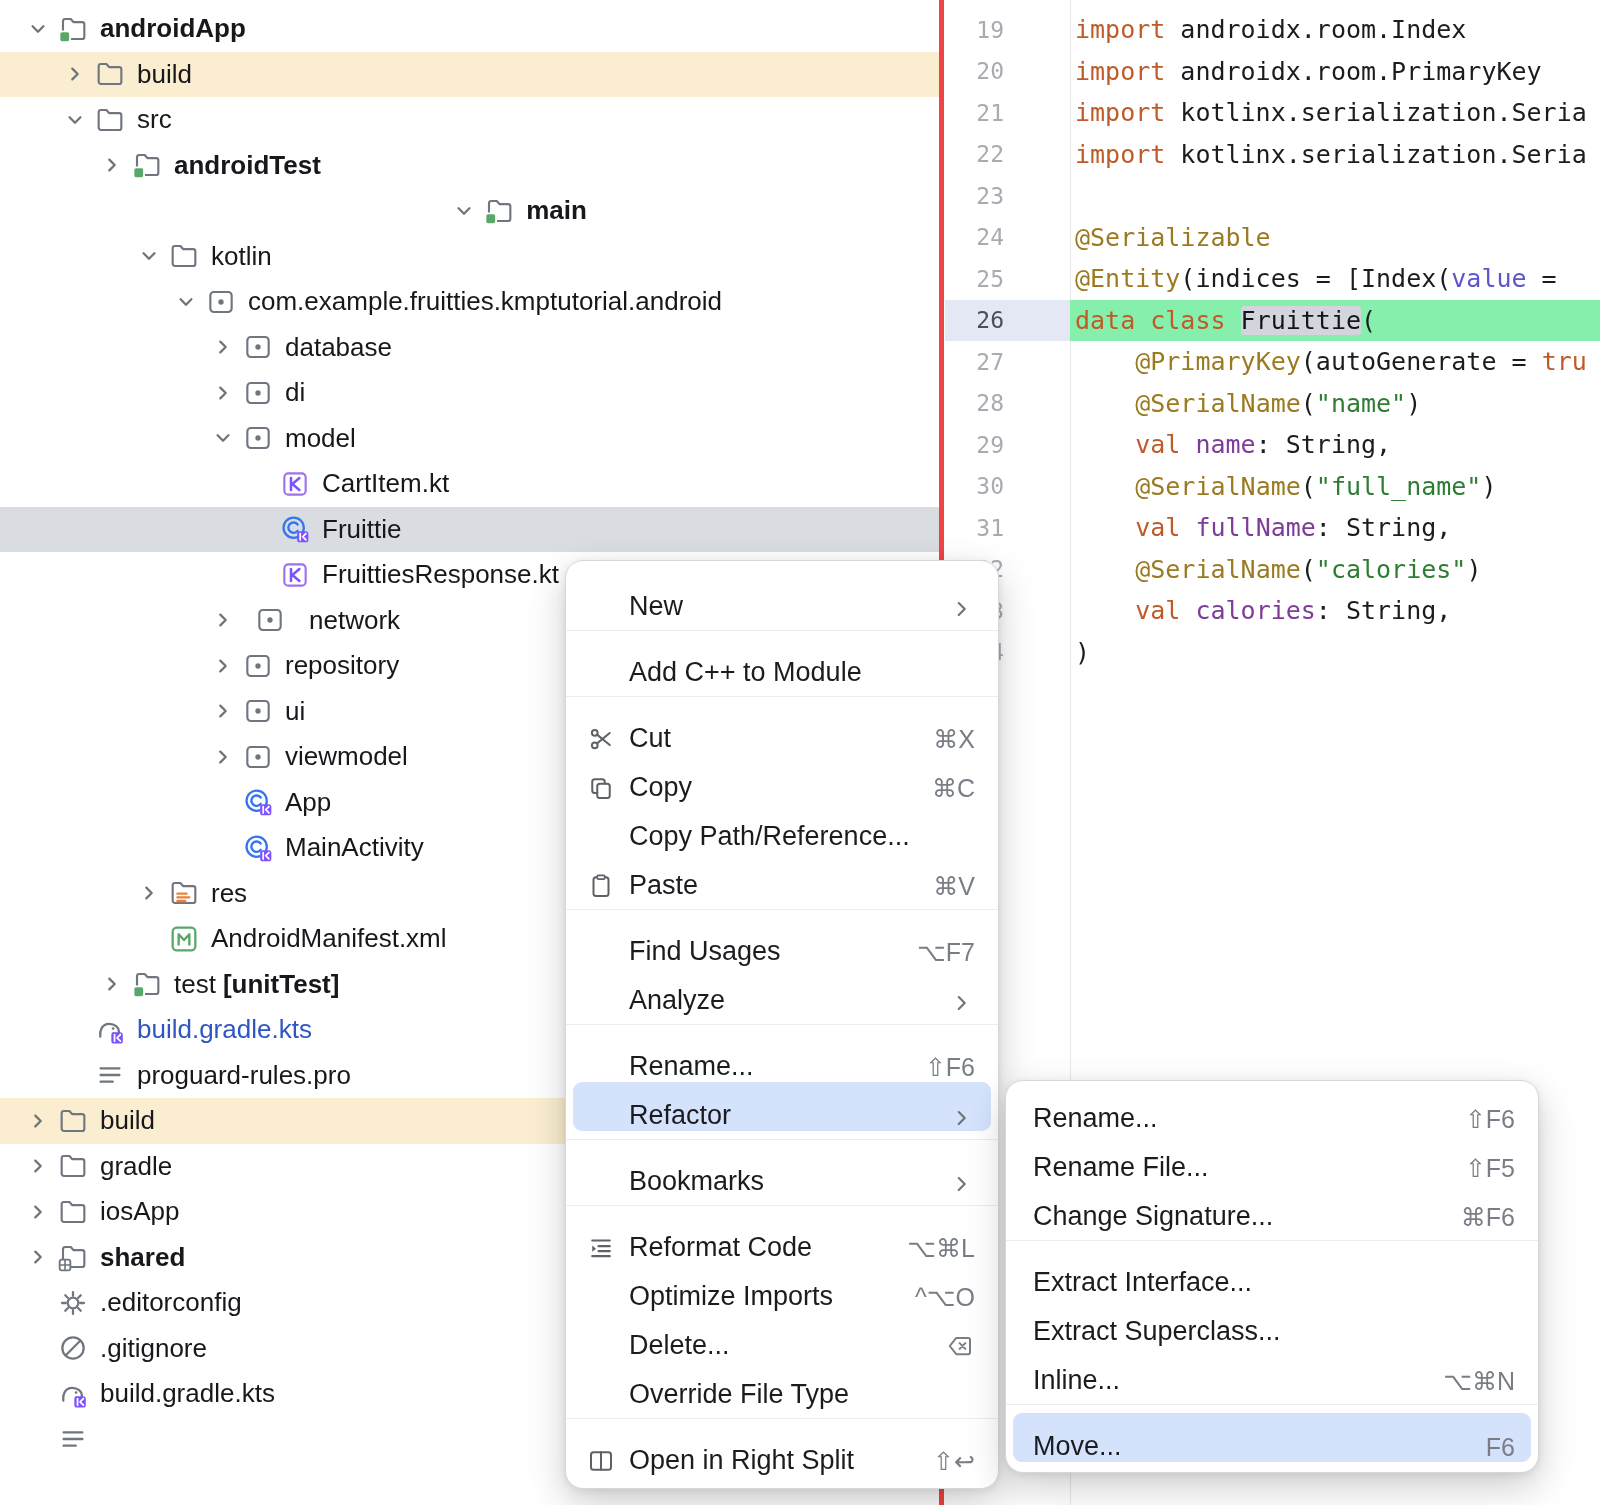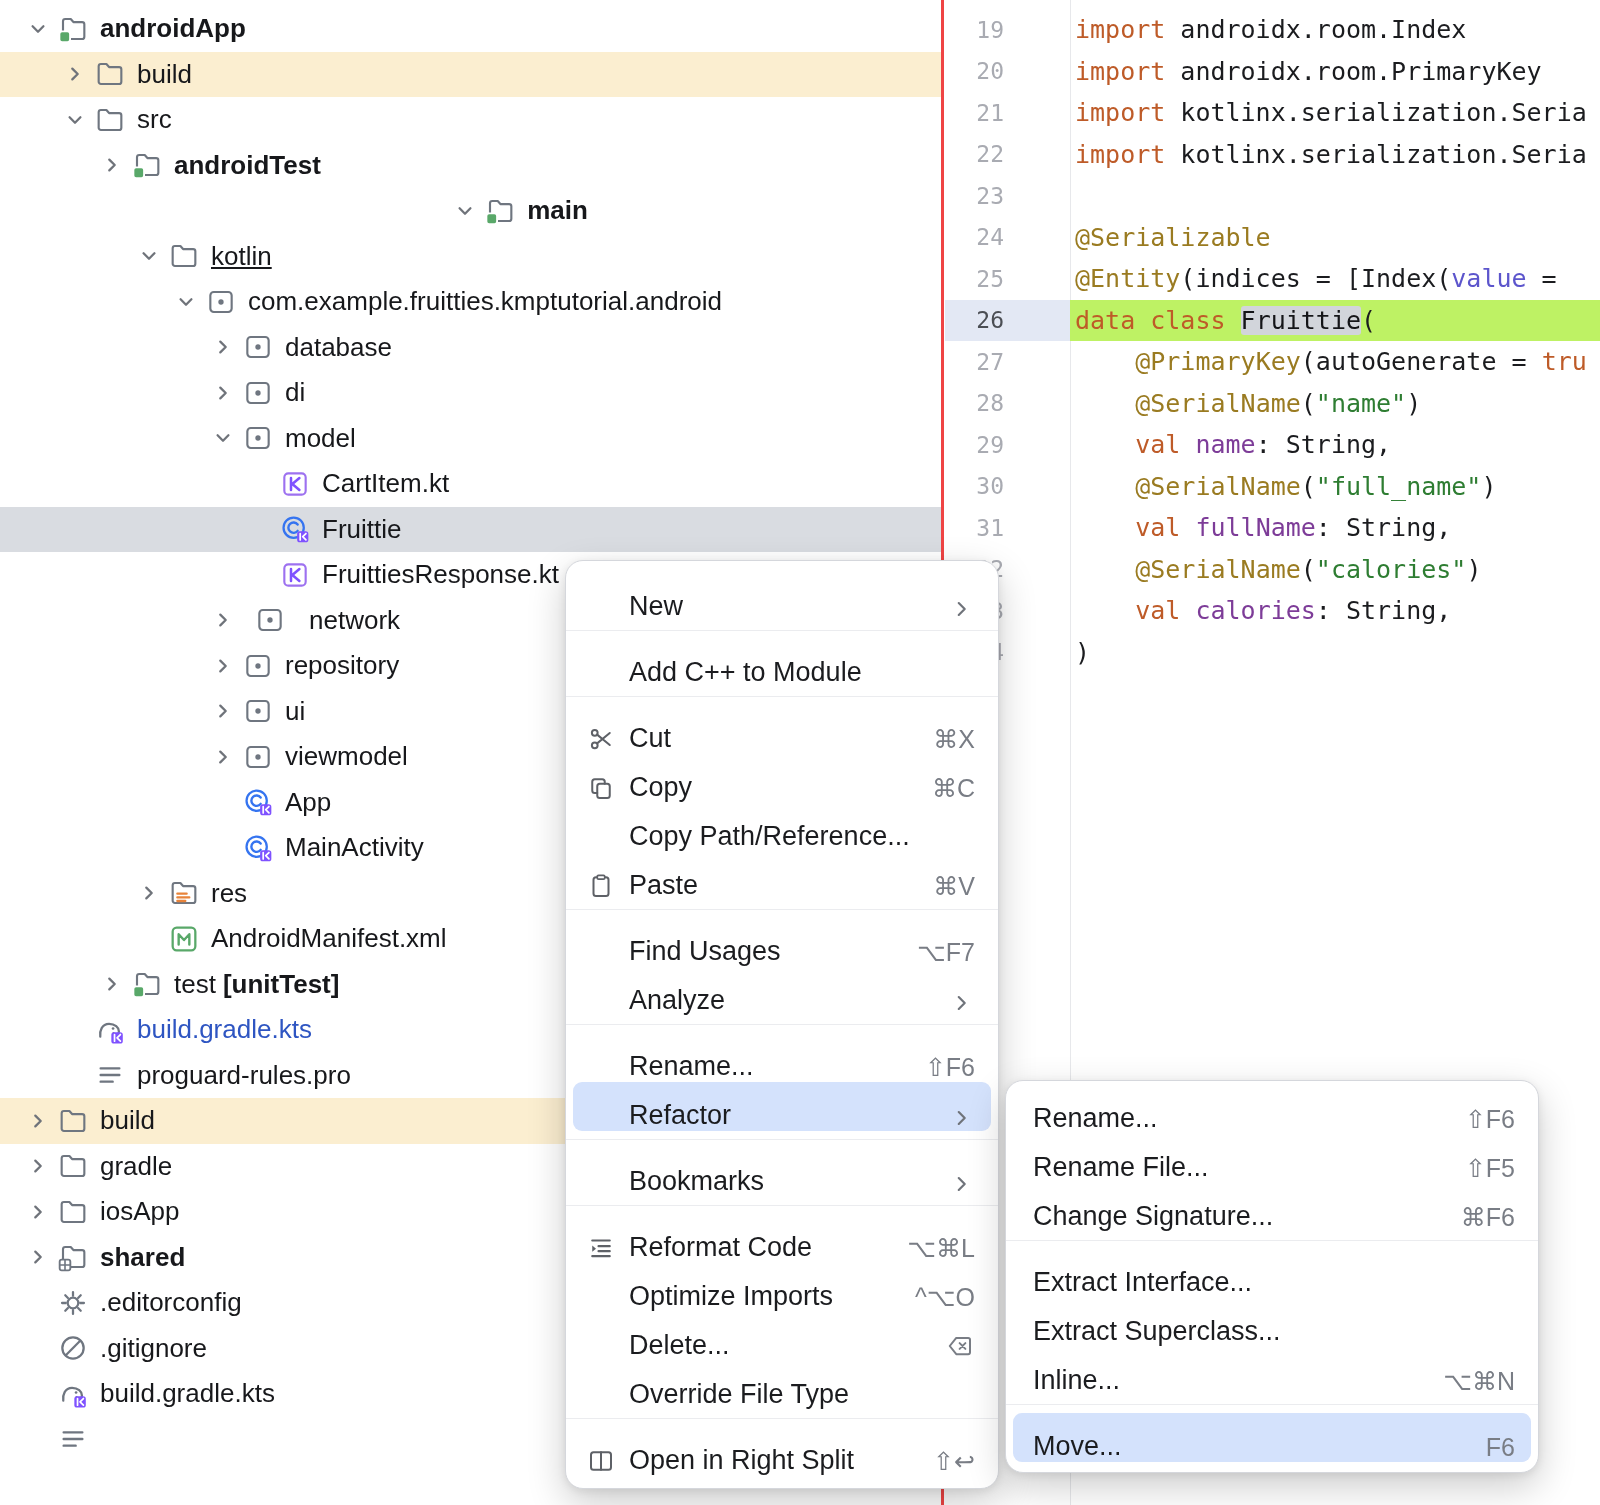--- a/index.html
+++ b/index.html
@@ -4,21 +4,21 @@
 <style>
   html,body{margin:0;padding:0;}
   body{
     width:1600px;height:1505px;overflow:hidden;position:relative;
     background:#ffffff;font-family:"Liberation Sans",sans-serif;
     -webkit-font-smoothing:antialiased;
   }
   
   .tree-panel{
     position:absolute;left:0;top:0;width:944px;height:1505px;
-    background:#fff;border-right:3px solid #ef4444;box-sizing:border-box;
+    background:#fff;border-right:5px solid #ef4444;box-sizing:border-box;
     padding-top:6px;overflow:hidden;z-index:1;
   }
   .trow{
     height:45.5px;display:flex;align-items:center;white-space:nowrap;
     font-size:26px;color:#17181B;box-sizing:border-box;
   }
   .trow.orange{background:var(--orange);}
   .trow.selected{background:var(--treesel);}
   .chev{width:36px;flex:none;display:flex;align-items:center;justify-content:center;}
   .ticon{width:34px;height:34px;flex:none;display:flex;align-items:center;justify-content:center;}
@@ -35,21 +35,21 @@
     width:125px;flex:none;box-sizing:border-box;text-align:right;padding-right:66px;
     font-family:"DejaVu Sans Mono",monospace;font-size:23px;color:#A9ABB2;
     height:100%;display:flex;align-items:center;justify-content:flex-end;
   }
   .codew{
     flex:1;height:100%;display:flex;align-items:center;
     font-family:"DejaVu Sans Mono",monospace;font-size:25px;color:#1B1C1F;
     white-space:pre;padding-left:5px;overflow:hidden;
   }
   .eline.cur .lnum{background:#E3E8F4;color:#4B4E54;}
-  .eline.cur .codew{background:#bef264;}
+  .eline.cur .codew{background:#86efac;}
   .tok-kw{color:var(--kw);}
   .tok-ann{color:var(--ann);}
   .tok-str{color:var(--str);}
   .tok-nv{color:var(--nv);}
   .tok-prop{color:var(--prop);}
   .tok-pl{color:#1B1C1F;}
   .tok-box{background:#D2D5DB;border-radius:3px;color:#141518;}
   
   .menu{
     position:absolute;background:#fff;border:1px solid #D5D7DC;border-radius:18px;
@@ -136,21 +136,21 @@
           </svg>
         </span>
         <span class="ticon">
           <svg width="32" height="32" viewBox="0 0 24 24" fill="none" stroke-linecap="round" stroke-linejoin="round">
             <path d="M4.5 6.2c0-.9.8-1.7 1.7-1.7h4.1l2 2.3h6.5c.9 0 1.7.8 1.7 1.7v9.3c0 .9-.8 1.7-1.7 1.7H6.2c-.9 0-1.7-.8-1.7-1.7z" stroke="#6F7680" stroke-width="1.6"></path>
             <rect x="1.8" y="13.8" width="8" height="8" rx="2" fill="#59A869" stroke="#fff" stroke-width="1.4"></rect>
           </svg>
         </span>
         <span class="tlabel b">main</span>
       </div>
-      <div class="trow" style="padding-left: 131px; text-decoration: underline;">
+      <div class="trow" style="padding-left: 131px;">
         <span class="chev">
           <svg width="26" height="26" viewBox="0 0 24 24" fill="none" stroke-linecap="round" stroke-linejoin="round">
             <path d="M7 9.5l5 5 5-5" stroke="#6F737A" stroke-width="2.1"></path>
           </svg>
         </span>
         <span class="ticon">
           <svg width="32" height="32" viewBox="0 0 24 24" fill="none" stroke-linecap="round" stroke-linejoin="round">
             <path d="M3.5 6.2c0-.9.8-1.7 1.7-1.7h4.1l2 2.3h7.5c.9 0 1.7.8 1.7 1.7v9.3c0 .9-.8 1.7-1.7 1.7H5.2c-.9 0-1.7-.8-1.7-1.7z" stroke="#6F7680" stroke-width="1.6"></path>
           </svg>
         </span>

